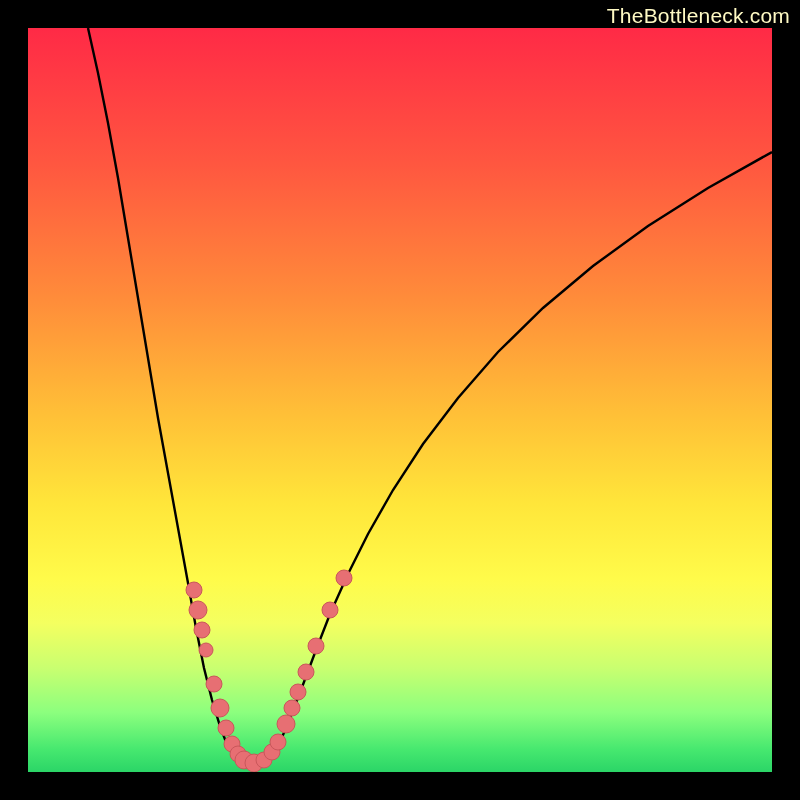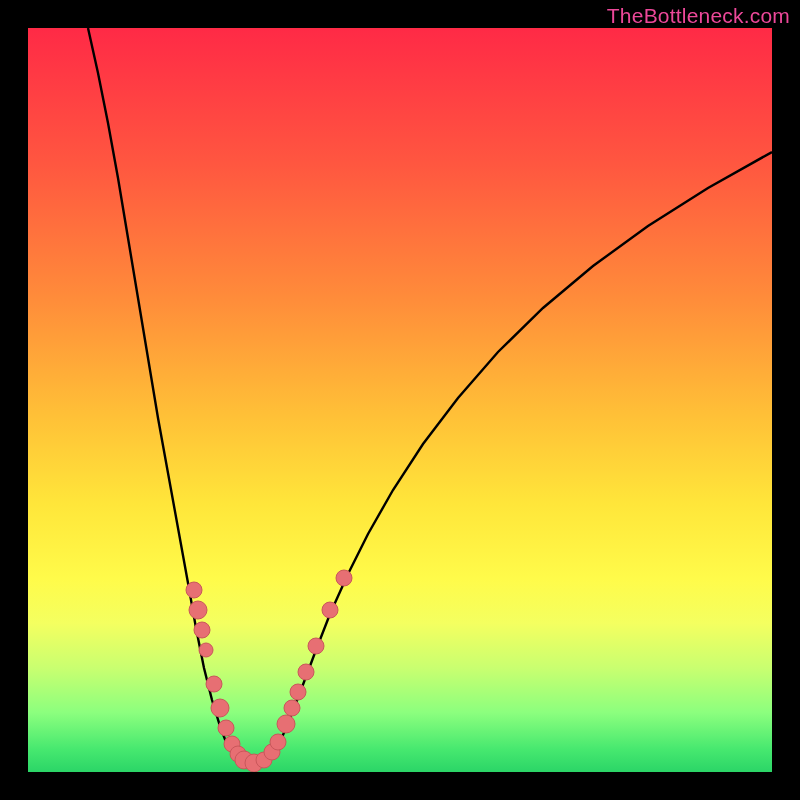--- a/index.html
+++ b/index.html
@@ -28,21 +28,21 @@
       #c9ff70 86%,
       #8cff7e 92%,
       #46e86f 97%,
       #2bd567 100%
     );
   }
   .watermark {
     position: absolute;
     top: 4px;
     right: 10px;
-    color: #ec4899;
+    color: #fef9c3;
     font-size: 21px;
     font-weight: 500;
     letter-spacing: 0.2px;
     user-select: none;
     margin-left: 35px;
   }
   svg {
     position: absolute;
     left: 0;
     top: 0;

